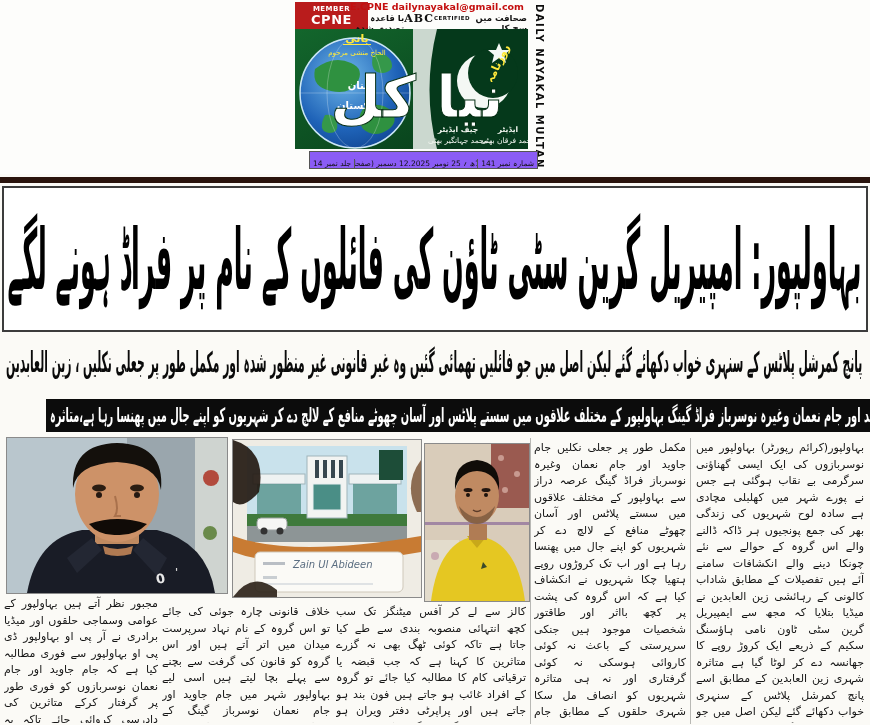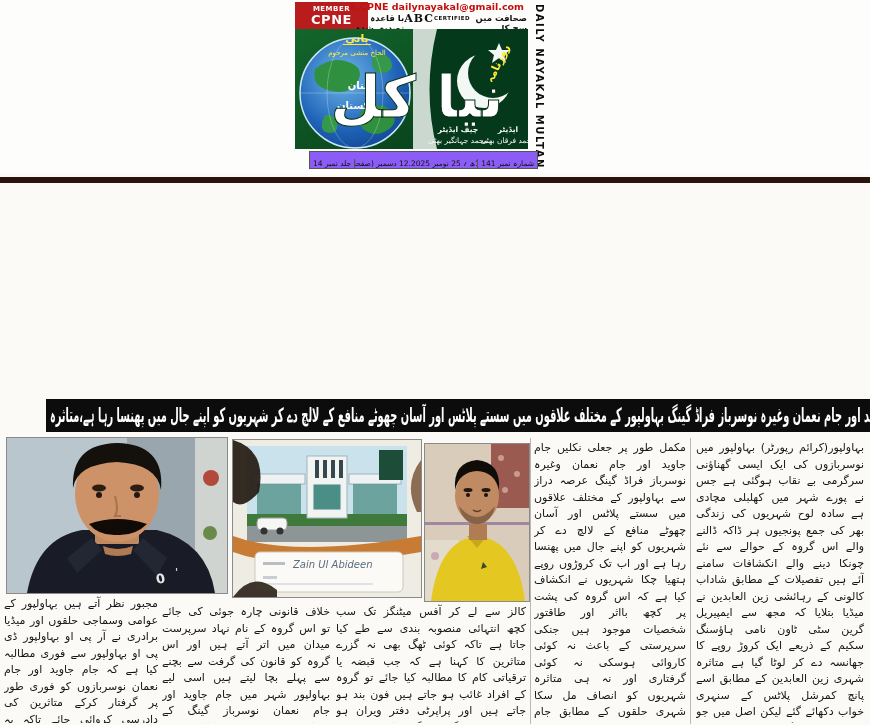--- a/index.html
+++ b/index.html
@@ -124,21 +124,27 @@
 
     <div class="dateline">
       <div class="cell">جلد نمبر 14</div>
       <div class="cell mid">3 جمادی الثانی 1447ھ ؍ 25 نومبر 12.2025 دسمبر (صفحات 8 قیمت 30 روپے)</div>
       <div class="cell">شمارہ نمبر 141</div>
     </div>
   </div>
 
   <div class="rule"></div>
 
-
+  <div class="headline-box">
+    <span class="fit" dir="rtl" style="transform: scaleX(0.577417) scaleY(1.9); transform-origin: center center;">بہاولپور: امپیریل گرین سٹی ٹاؤن کی فائلوں کے نام پر فراڈ ہونے لگے</span>
+  </div>
+
+  <div class="subhead">
+    <span class="fit" dir="rtl" style="transform: scaleX(0.511962) scaleY(1.35); transform-origin: center center;">پانچ کمرشل پلاٹس کے سنہری خواب دکھائے گئے لیکن اصل میں جو فائلیں تھمائی گئیں وہ غیر قانونی غیر منظور شدہ اور مکمل طور پر جعلی نکلیں ، زین العابدین</span>
+  </div>
 
   <div class="subbar">
     <span class="fit" dir="rtl" style="transform: scaleX(0.596127) scaleY(1.2); transform-origin: center center;">جام جاوید اور جام نعمان وغیرہ نوسرباز فراڈ گینگ بہاولپور کے مختلف علاقوں میں سستے پلاٹس اور آسان چھوٹے منافع کے لالچ دے کر شہریوں کو اپنے جال میں پھنسا رہا ہے،متاثرہ</span>
   </div>
 
   <div class="photo" style="left:6px;top:437px;width:220px;height:155px;">
     <svg width="220" height="155" viewBox="0 0 220 155">
       <rect width="220" height="155" fill="#9aa6ad"></rect>
       <rect x="0" y="0" width="120" height="155" fill="#b9c6cd"></rect>
       <rect x="188" y="0" width="32" height="155" fill="#cfd4d0"></rect>

